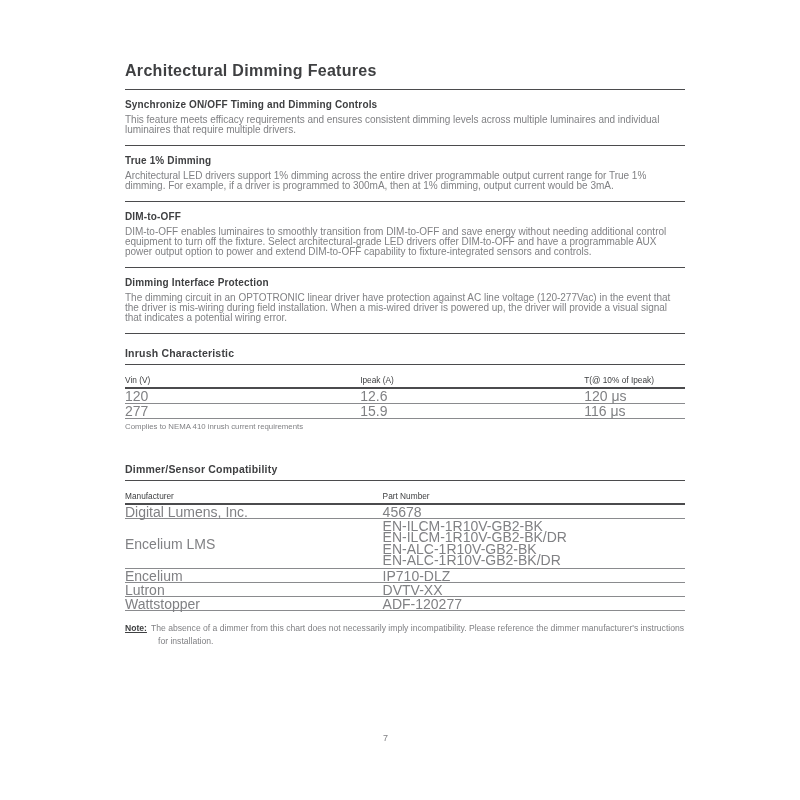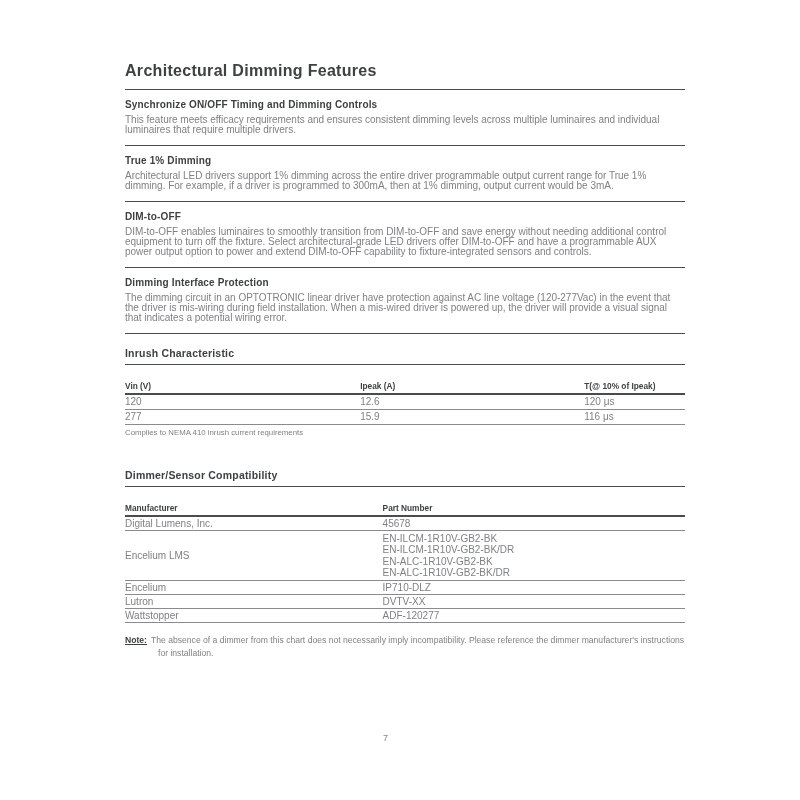--- a/index.html
+++ b/index.html
@@ -51,29 +51,29 @@
     margin: 13px 0 5px 0;
   }
   .table-title.compat { margin-top: 32px; }
   table {
     width: 100%;
     border-collapse: collapse;
     border-top: 1px solid #4b4b4d;
   }
   th {
     font-size: 8.3px;
-    font-weight: bold;
+    font-weight: normal;
     color: #3f4042;
     text-align: left;
-    padding: 16px 0 2px 0;
+    padding: 10px 0 2px 0;
     border-bottom: 2px solid #4b4b4d;
     line-height: 10px;
   }
   td {
-    font-size: 10px;
+    font-size: 14px;
     color: #808184;
     padding: 2px 0;
     border-bottom: 1px solid #8a8b8e;
     line-height: 10px;
     vertical-align: middle;
   }
   .inrush-table col.c1 { width: 42%; }
   .inrush-table col.c2 { width: 40%; }
   .inrush-table col.c3 { width: 18%; }
   .inrush-table th.right, .inrush-table td.right { }

